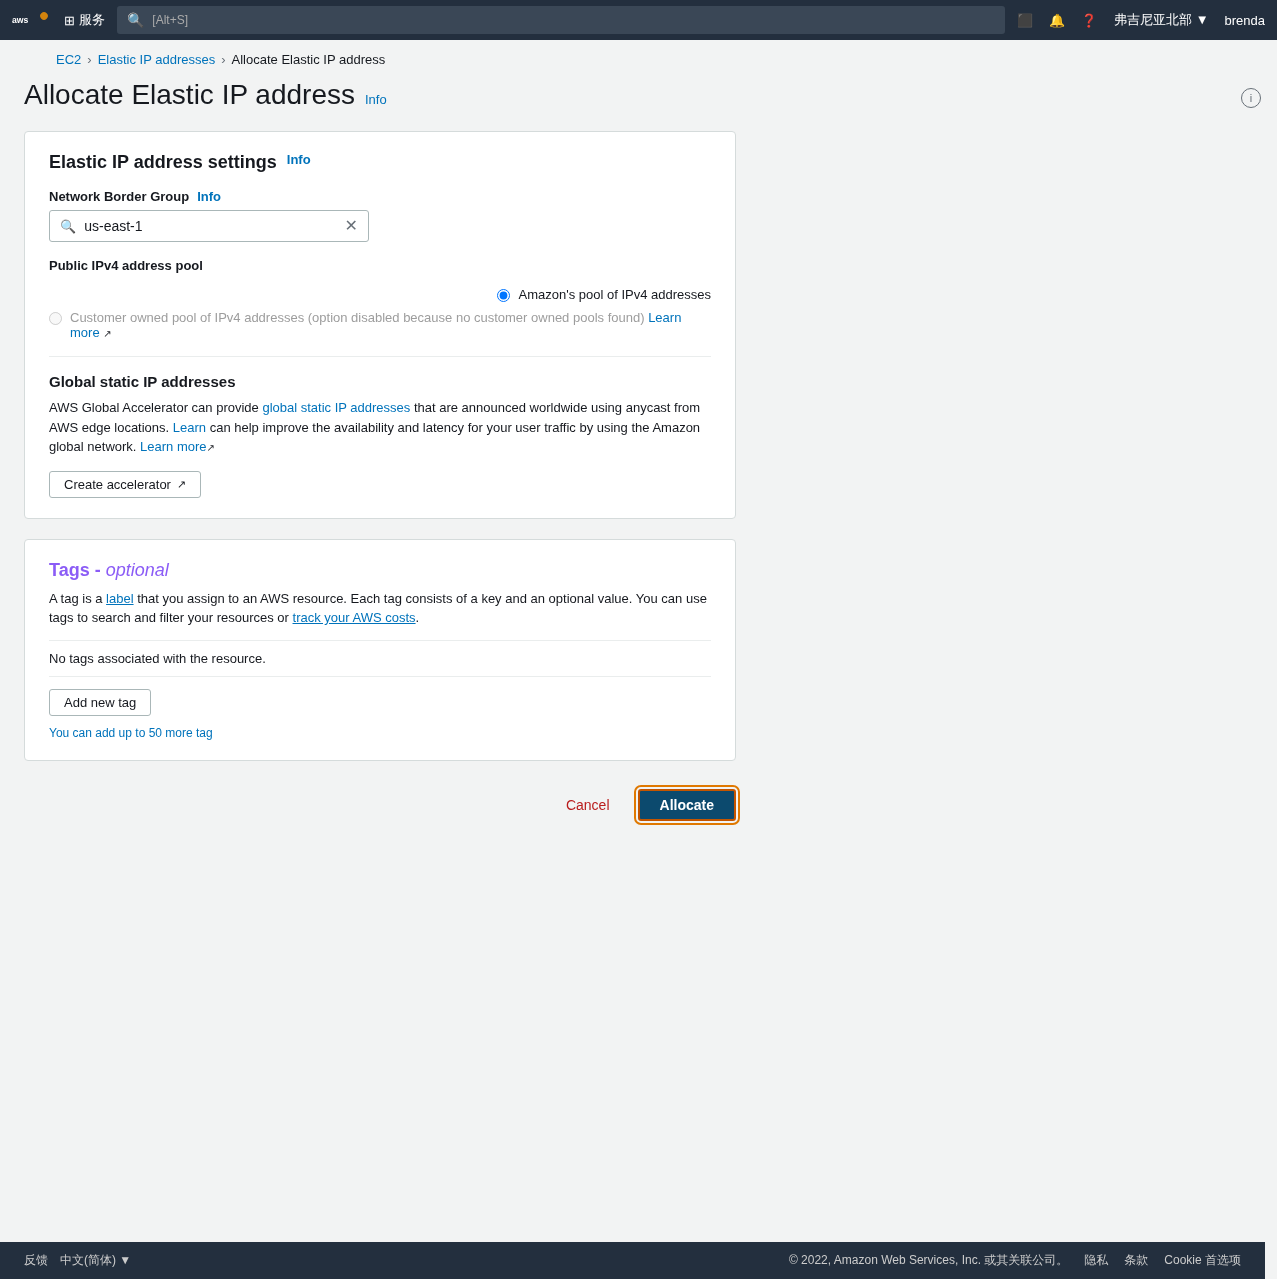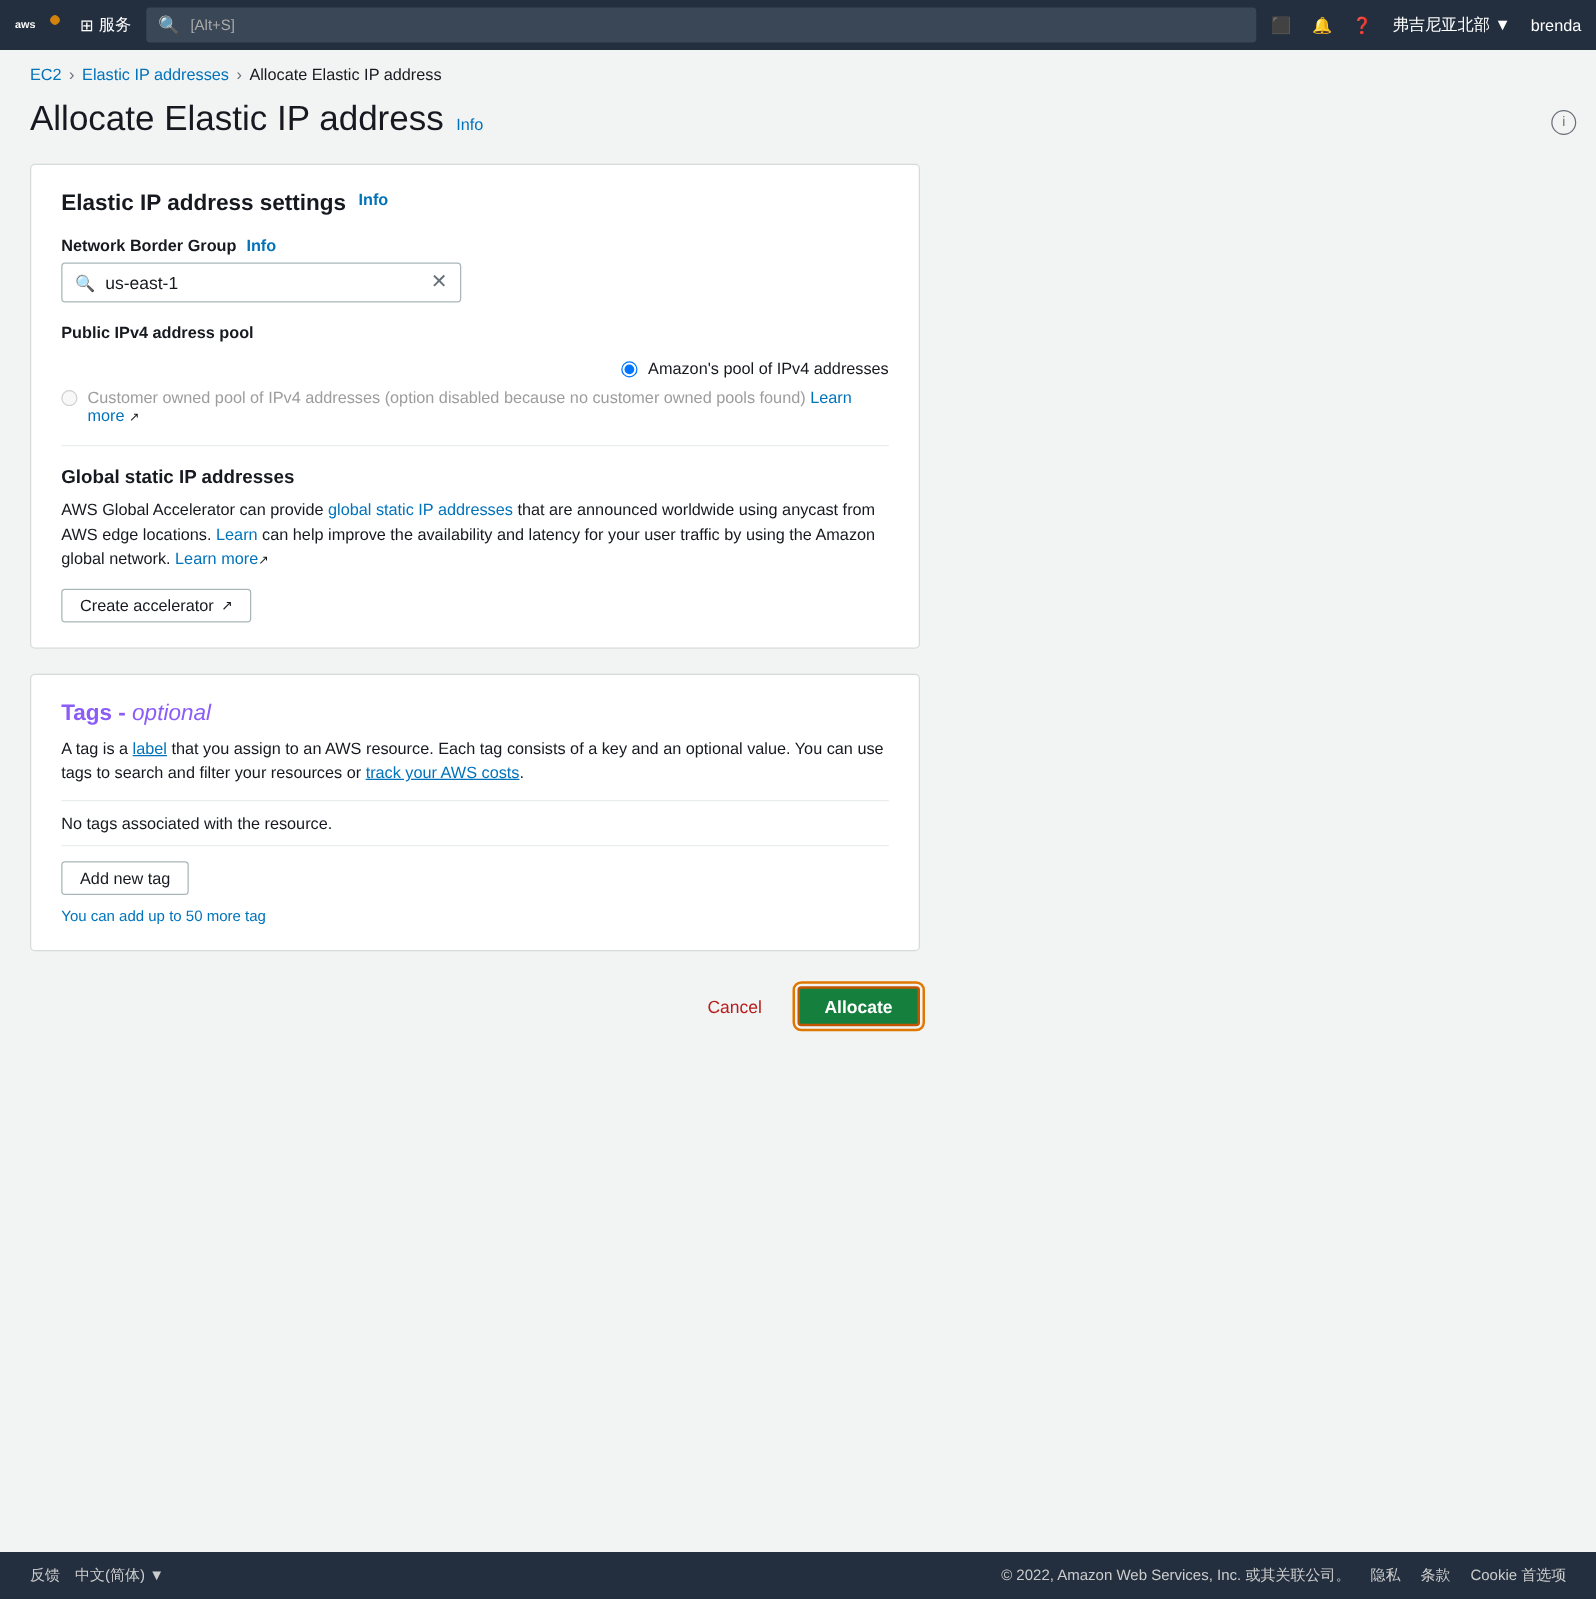--- a/index.html
+++ b/index.html
@@ -82,20 +82,21 @@
       color: #fff;
       font-size: 13px;
     }
 
     
     .breadcrumb {
       display: flex;
       gap: 6px;
       padding: 12px 24px 4px;
       font-size: 13px;
+      margin-left: 32px;
     }
     .breadcrumb a { color: #0073bb; text-decoration: none; }
     .breadcrumb-sep { color: #687078; }
     .breadcrumb-current { color: #16191f; }
 
     
     .page-title-row {
       display: flex;
       align-items: baseline;
       gap: 10px;
@@ -286,21 +287,21 @@
     }
     .btn-cancel {
       background: transparent;
       border: none;
       color: #b91c1c;
       font-size: 14px;
       cursor: pointer;
       padding: 6px 12px;
     }
     .btn-allocate {
-      background: #15803d;
+      background: #0c4a6e;
       border: 2px solid #c45500;
       color: #fff;
       font-size: 14px;
       font-weight: 600;
       padding: 6px 20px;
       border-radius: 3px;
       cursor: pointer;
       outline: 2px solid #e07800;
       outline-offset: 2px;
     }
@@ -310,21 +311,21 @@
       background: #232f3e;
       color: #ccc;
       font-size: 12px;
       display: flex;
       align-items: center;
       justify-content: space-between;
       padding: 10px 24px;
       position: fixed;
       bottom: 0;
       left: 0;
-      right: 0;
+      right: 12px;
     }
     .footer-left { display: flex; align-items: center; gap: 12px; }
     .footer-right { display: flex; align-items: center; gap: 16px; }
     .footer a { color: #ccc; text-decoration: none; }
     .footer-feedback { cursor: pointer; }
     .footer-lang { display: flex; align-items: center; gap: 4px; cursor: pointer; }
 
     
     .corner-info {
       position: absolute;

